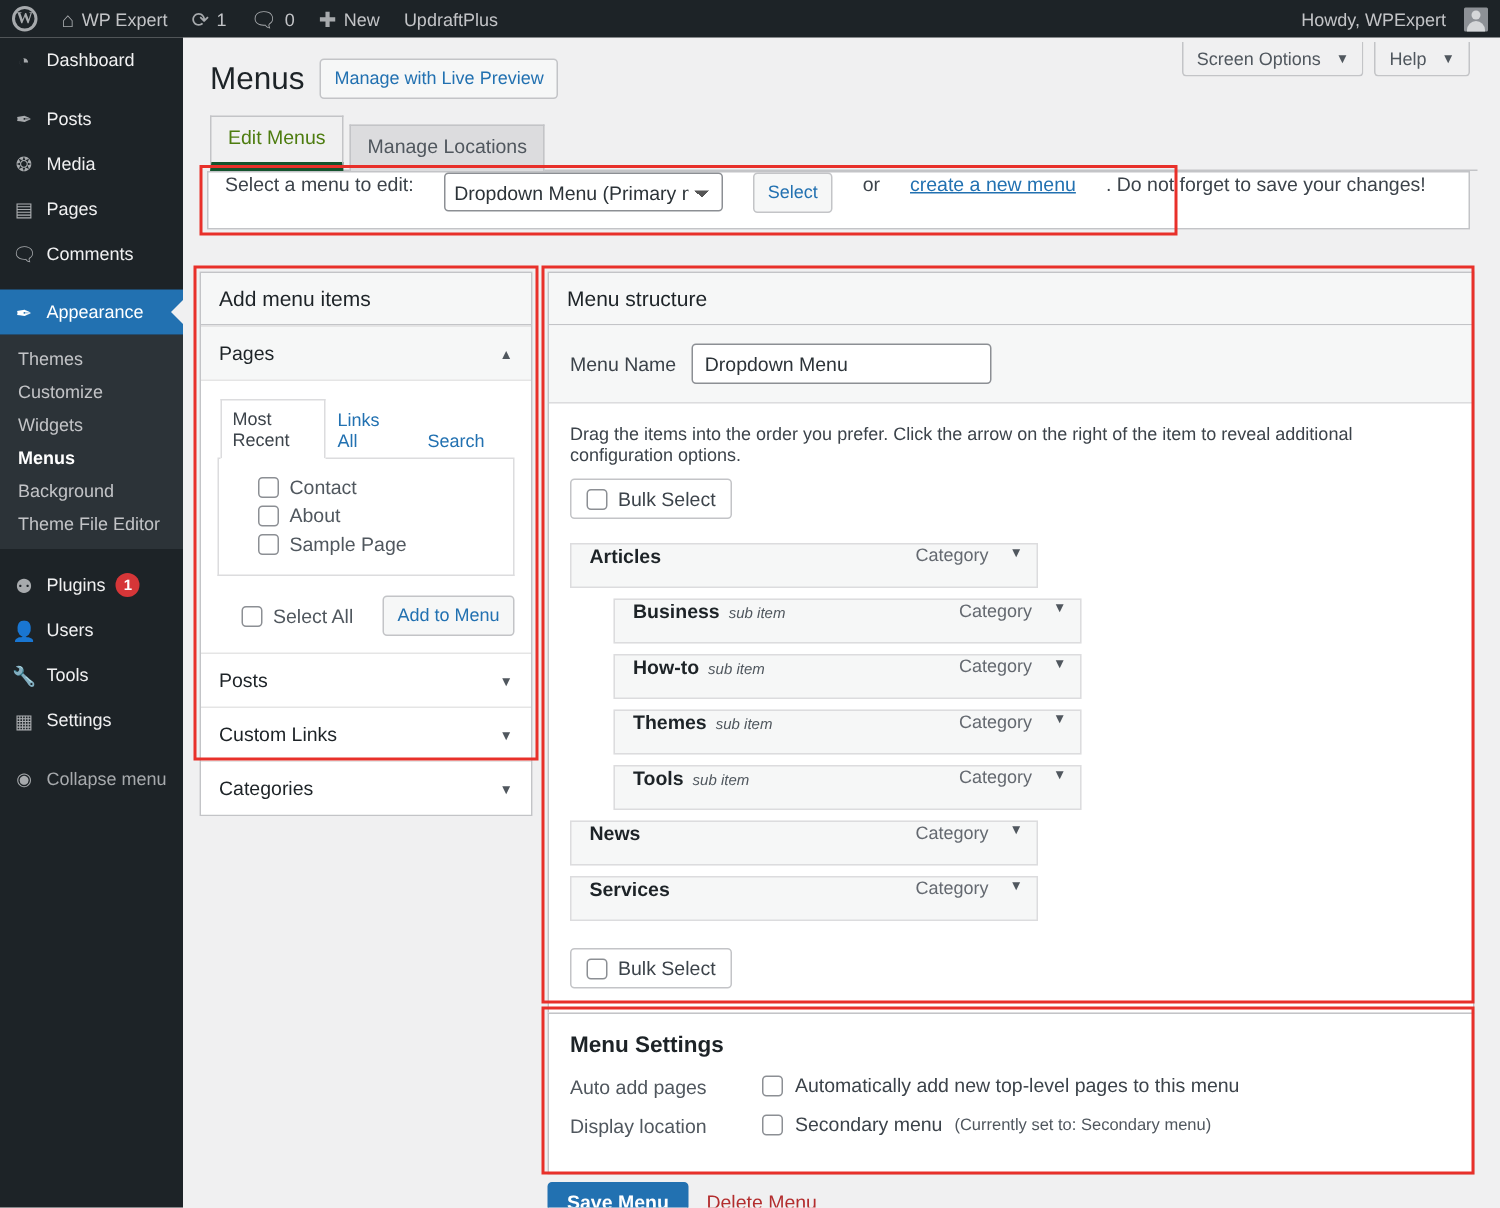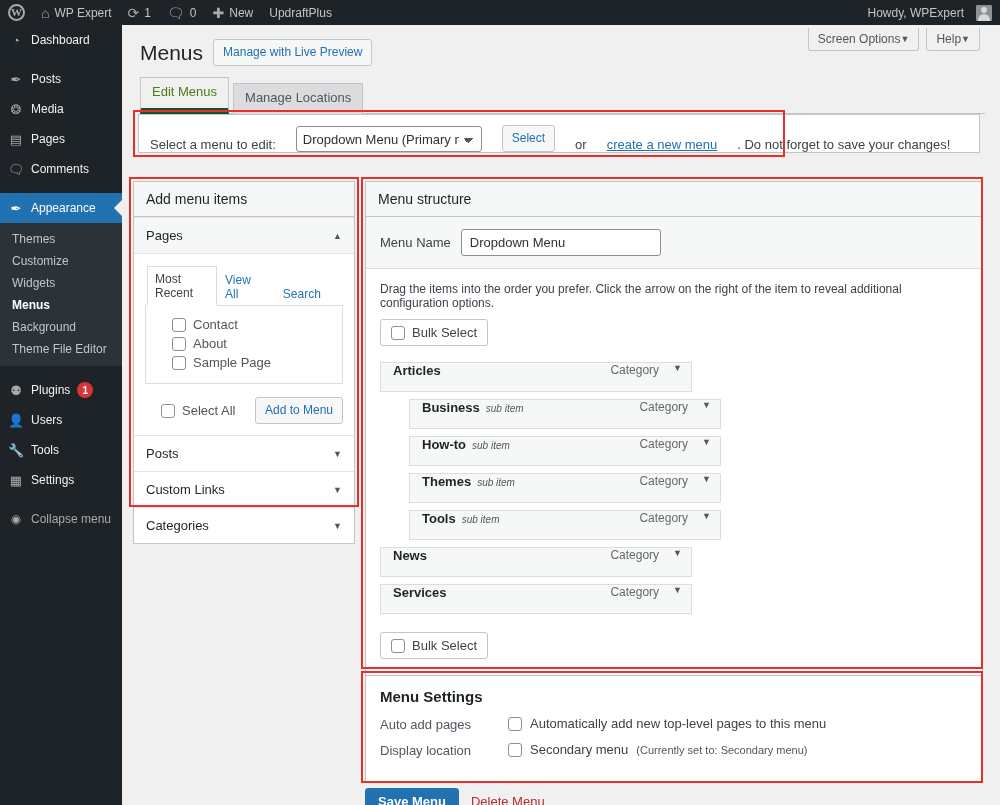--- a/index.html
+++ b/index.html
@@ -99,21 +99,21 @@
     width: 878px; height: 780px;
     background: #f0f0f1;
     overflow: hidden;
   }
 
   .screen-meta { position: absolute; top: 3px; right: 20px; display: flex; gap: 7px; }
   .meta-btn {
     background: #f0f0f1; border: 1px solid #c3c4c7; border-top: none;
     border-radius: 0 0 3px 3px;
     padding: 4px 9px; font-size: 12px; color: #50575e;
-    display: flex; align-items: center; gap: 0;
+    display: flex; align-items: center; gap: 10px;
   }
   .caret { font-size: 9px; color: #50575e; }
 
   .page-head { padding: 14px 0 0 18px; display: flex; align-items: center; gap: 10px; }
   h1.page-title {
     margin: 0; font-size: 21px; font-weight: 400; color: #1d2327;
     font-family: "Liberation Sans", sans-serif; line-height: 1.3;
   }
   .live-preview-btn {
     border: 1px solid #c3c4c7; background: #f6f7f7; color: #2271b1;
@@ -132,21 +132,21 @@
   .nav-tab.active { background: #f0f0f1; color: #4d7c0f; border-bottom: 6px solid #14532d; font-weight: 400; }
 
   
   .redbox { position: absolute; border: 2px solid #e8302a; pointer-events: none; z-index: 20; }
 
   
   .menu-select-bar {
     position: absolute; left: 16px; top: 89px;
     width: 842px; height: 39px;
     background: #fff; border: 1px solid #c3c4c7;
-    display: flex; align-items: flex-end; padding: 0 11px; gap: 20px;
+    display: flex; align-items: flex-start; padding: 0 11px; gap: 20px;
     font-size: 13px; color: #3c434a;
   }
   select.menu-select {
     font-family: "Liberation Sans", sans-serif; font-size: 13px;
     height: 26px; padding: 2px 22px 2px 6px;
     border: 1px solid #8c8f94; border-radius: 3px; background: #fff; color: #2c3338;
     -webkit-appearance: none; appearance: none;
     background-image: linear-gradient(45deg, transparent 50%, #555 50%), linear-gradient(135deg, #555 50%, transparent 50%);
     background-position: calc(100% - 13px) 11px, calc(100% - 8px) 11px;
     background-size: 5px 5px, 5px 5px;
@@ -385,21 +385,21 @@
       <div class="panel-head">Add menu items</div>
 
       <div class="accordion-sec">
         <div class="accordion-head open">
           <span>Pages</span>
           <span class="acc-arrow">▲</span>
         </div>
         <div class="acc-body">
           <div class="inner-tabs">
             <div class="inner-tab active">Most Recent</div>
-            <div class="inner-tab">View All</div>
+            <div class="inner-tab">Links All</div>
             <div class="inner-tab">Search</div>
           </div>
           <div class="tab-pane">
             <div class="chk-row">
               <span class="cb"></span>
               <span>Contact</span>
             </div>
             <div class="chk-row">
               <span class="cb"></span>
               <span>About</span>

